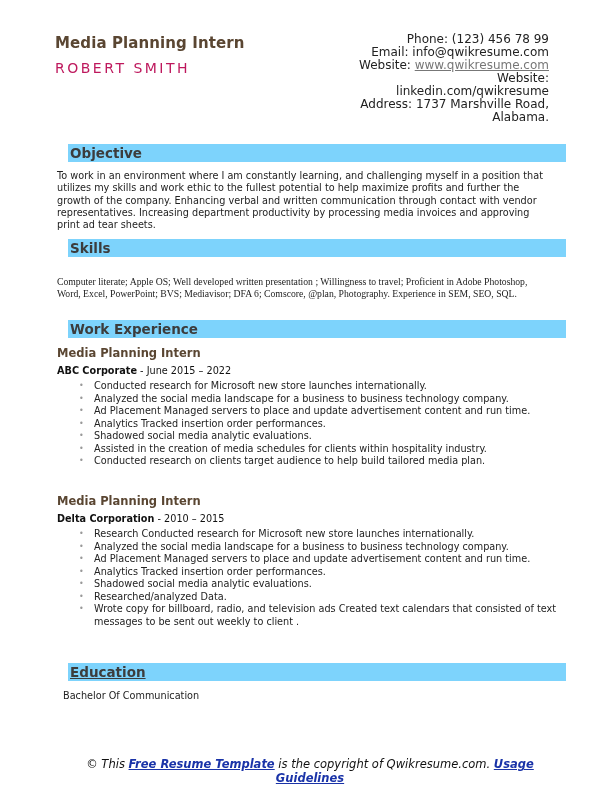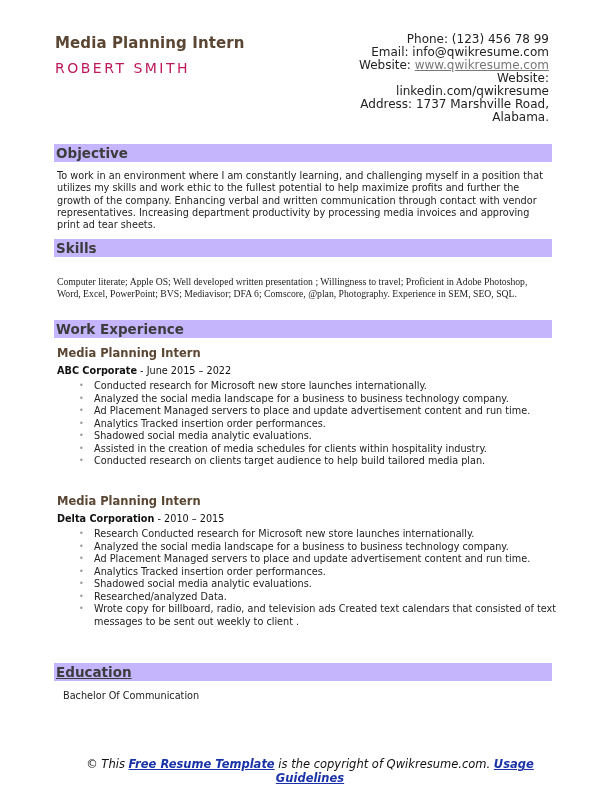--- a/index.html
+++ b/index.html
@@ -9,22 +9,22 @@
     }
     .header-left { position: absolute; left: 55px; top: 34px; }
     .job-title { font-size: 15px; font-weight: bold; color: #5a4632; letter-spacing: 0.1px; }
     .name { font-size: 14px; letter-spacing: 2.5px; color: #be185d; margin-top: 8px; font-weight: normal; }
     .header-right {
       position: absolute; right: 63px; top: 33px; width: 220px;
       text-align: right; font-size: 12px; line-height: 13px; color: #222;
     }
     .header-right a { color: #777; text-decoration: underline; }
     .section-head {
-      position: absolute; left: 54px; width: 498px; height: 18px;
-      background: #c4b5fd; font-weight: bold; font-size: 13.5px; color: #3c3c3c;
+      position: absolute; left: 68px; width: 498px; height: 18px;
+      background: #7dd3fc; font-weight: bold; font-size: 13.5px; color: #3c3c3c;
       line-height: 18px; padding-left: 2px; box-sizing: border-box;
     }
     .para {
       position: absolute; left: 57px; width: 490px;
       font-size: 9.7px; line-height: 12.3px; color: #222;
     }
     .role-title {
       position: absolute; left: 57px; font-size: 11.5px; font-weight: bold; color: #5a4632;
     }
     .company-line { position: absolute; left: 57px; font-size: 9.7px; color: #111; }

